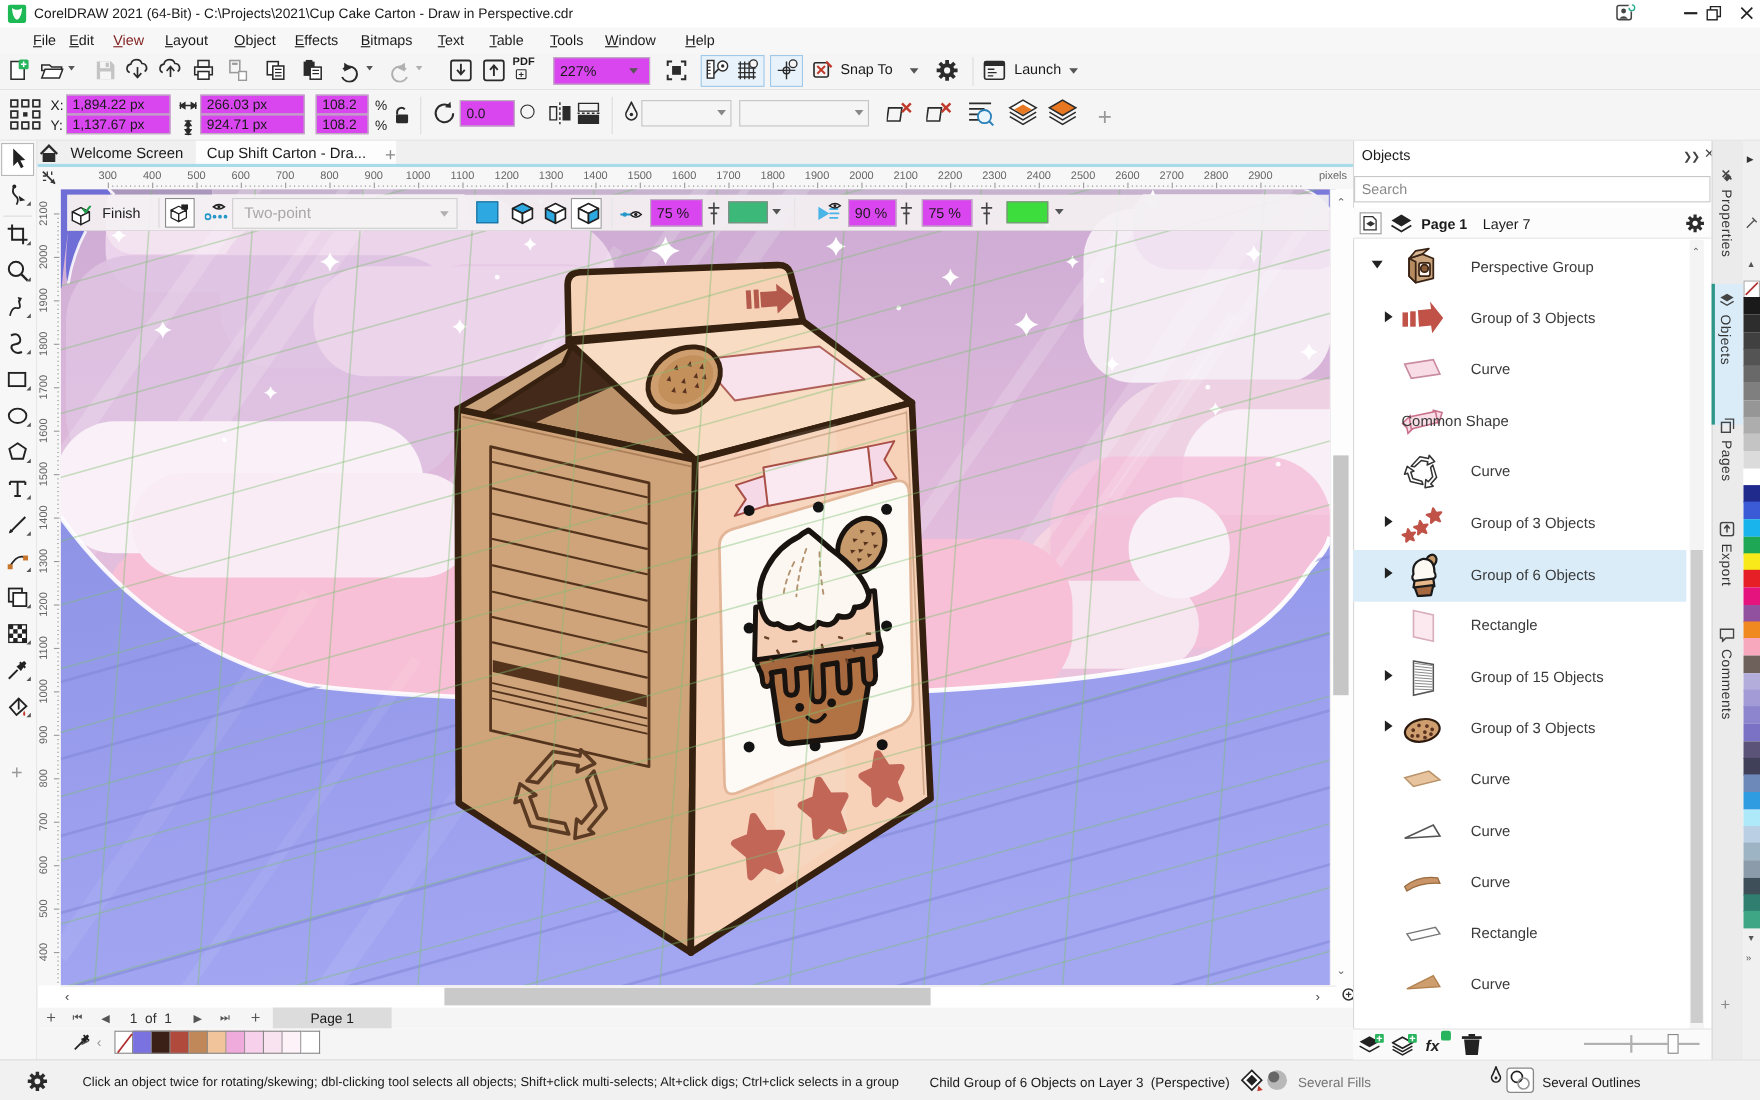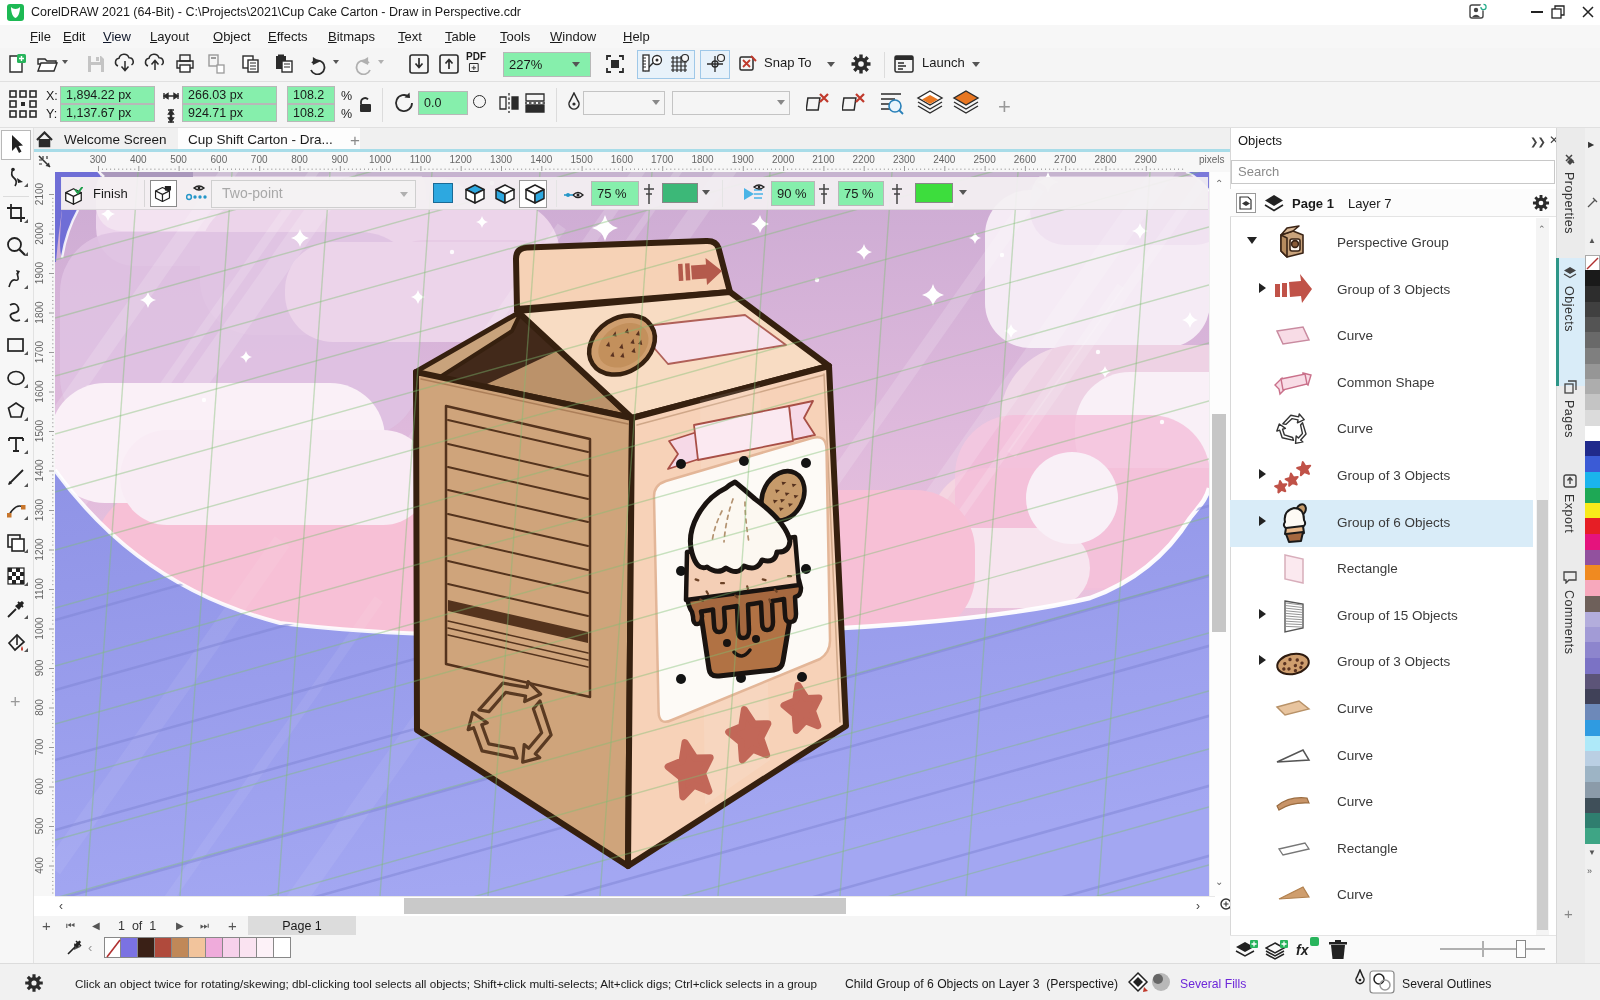--- a/index.html
+++ b/index.html
@@ -1,17 +1,17 @@
 <!DOCTYPE html>
 <html><head><meta charset="utf-8"><style>
 *{margin:0;padding:0;box-sizing:border-box;}
 html,body{width:1600px;height:1000px;overflow:hidden;}
 body{font-family:"Liberation Sans",sans-serif;background:#fff;position:relative;}
 .abs{position:absolute;}
-.fld{position:absolute;background:#86efac;border:1px solid #b8b8b8;font-size:12.5px;color:#1a1a1a;padding-left:5px;display:flex;align-items:center;}
+.fld{position:absolute;background:#d946ef;border:1px solid #b8b8b8;font-size:12.5px;color:#1a1a1a;padding-left:5px;display:flex;align-items:center;}
 </style></head><body>
 <div class="abs" style="left:0;top:0;width:1600px;height:25px;background:#ffffff;"></div>
 <svg class="abs" style="left:7px;top:4px" width="17" height="17" viewBox="0 0 17 17">
 <rect x="0" y="0" width="17" height="17" rx="3" fill="#1db954"></rect>
 <path d="M4,3 C4,9 6,13 8.5,14 C11,13 13,9 13,3 C11,5.5 6,5.5 4,3 Z" fill="#fff"></path>
   </svg>
 <div class="abs" style="left:31px;top:5px;font-size:12.5px;color:#1a1a1a;">CorelDRAW 2021 (64-Bit) - C:\Projects\2021\Cup Cake Carton - Draw in Perspective.cdr</div>
 <svg class="abs" style="left:1468px;top:3px" width="20" height="18" viewBox="0 0 20 18">
 <rect x="2" y="2" width="13" height="13" rx="2" fill="none" stroke="#444" stroke-width="1.4"></rect>
 <circle cx="8" cy="7" r="2.2" fill="#444"></circle>
@@ -23,21 +23,21 @@
 <svg class="abs" style="left:1551px;top:5px" width="14" height="14" viewBox="0 0 14 14">
     <rect x="1" y="4" width="9" height="9" fill="none" stroke="#222" stroke-width="1.3"></rect>
     <path d="M4,4 V1 H13 V10 H10" fill="none" stroke="#222" stroke-width="1.3"></path>
   </svg>
 <svg class="abs" style="left:1581px;top:5px" width="14" height="14" viewBox="0 0 14 14">
     <path d="M2,2 L12,12 M12,2 L2,12" stroke="#222" stroke-width="1.5"></path>
   </svg>
 <div class="abs" style="left:0;top:25px;width:1600px;height:23px;background:#f7f7f7;"></div>
 <div class="abs" style="left:30px;top:29px;font-size:13px;color:#1a1a1a;"><span style="text-decoration:underline;">F</span>ile</div>
 <div class="abs" style="left:63px;top:29px;font-size:13px;color:#1a1a1a;"><span style="text-decoration:underline;">E</span>dit</div>
-<div class="abs" style="left:103px;top:29px;font-size:13px;color:#0f172a;"><span style="text-decoration:underline;">V</span>iew</div>
+<div class="abs" style="left:103px;top:29px;font-size:13px;color:#7f1d1d;"><span style="text-decoration:underline;">V</span>iew</div>
 <div class="abs" style="left:150px;top:29px;font-size:13px;color:#1a1a1a;"><span style="text-decoration:underline;">L</span>ayout</div>
 <div class="abs" style="left:213px;top:29px;font-size:13px;color:#1a1a1a;"><span style="text-decoration:underline;">O</span>bject</div>
 <div class="abs" style="left:268px;top:29px;font-size:13px;color:#1a1a1a;"><span style="text-decoration:underline;">E</span>ffects</div>
 <div class="abs" style="left:328px;top:29px;font-size:13px;color:#1a1a1a;"><span style="text-decoration:underline;">B</span>itmaps</div>
 <div class="abs" style="left:398px;top:29px;font-size:13px;color:#1a1a1a;"><span style="text-decoration:underline;">T</span>ext</div>
 <div class="abs" style="left:445px;top:29px;font-size:13px;color:#1a1a1a;"><span style="text-decoration:underline;">T</span>able</div>
 <div class="abs" style="left:500px;top:29px;font-size:13px;color:#1a1a1a;"><span style="text-decoration:underline;">T</span>ools</div>
 <div class="abs" style="left:550px;top:29px;font-size:13px;color:#1a1a1a;"><span style="text-decoration:underline;">W</span>indow</div>
 <div class="abs" style="left:623px;top:29px;font-size:13px;color:#1a1a1a;"><span style="text-decoration:underline;">H</span>elp</div>
 <div class="abs" style="left:0;top:48px;width:1600px;height:34px;background:#f5f5f5;border-bottom:1px solid #e0e0e0;"></div>
@@ -1271,21 +1271,21 @@
   </svg>
 <div class="abs" style="left:75px;top:977px;font-size:11.7px;color:#1a1a1a;">Click an object twice for rotating/skewing; dbl-clicking tool selects all objects; Shift+click multi-selects; Alt+click digs; Ctrl+click selects in a group</div>
 <div class="abs" style="left:845px;top:977px;font-size:12.2px;color:#1a1a1a;">Child Group of 6 Objects on Layer 3&nbsp; (Perspective)</div>
 <svg class="abs" style="left:1128px;top:971px" width="46" height="24" viewBox="0 0 46 24">
 <path d="M10,2 L19,11 L10,20 L1,11 Z" fill="#fff" stroke="#222" stroke-width="1.5"></path>
 <path d="M10,6 L15,11 L10,16 L5,11 Z" fill="#222"></path>
     <path d="M16,16 l4,4 -5,1 z" fill="#c0392b"></path>
 <circle cx="33" cy="11" r="9" fill="#b8b8b8"></circle>
     <circle cx="30" cy="8" r="5" fill="#666"></circle>
   </svg>
-<div class="abs" style="left:1180px;top:977px;font-size:12.2px;color:#6d28d9;">Several Fills</div>
+<div class="abs" style="left:1180px;top:977px;font-size:12.2px;color:#737373;">Several Fills</div>
 <svg class="abs" style="left:1352px;top:969px" width="44" height="27" viewBox="0 0 44 27">
 <path d="M8,1 L11,8 a4,4 0 1 1 -6,0 Z" fill="none" stroke="#222" stroke-width="1.5"></path>
     <circle cx="8" cy="11" r="1.3" fill="#222"></circle>
 <rect x="18" y="2" width="24" height="22" rx="3" fill="#fff" stroke="#888" stroke-width="1.2"></rect>
 <circle cx="27" cy="10" r="5" fill="none" stroke="#222" stroke-width="1.5"></circle>
     <circle cx="33" cy="16" r="5" fill="none" stroke="#999" stroke-width="1.5"></circle>
   </svg>
 <div class="abs" style="left:1402px;top:977px;font-size:12.2px;color:#1a1a1a;">Several Outlines</div>
 <div class="abs" style="left:1230px;top:128px;width:326px;height:835px;background:#ffffff;border-left:1px solid #d8d8d8;"></div>
 <div class="abs" style="left:1238px;top:133px;font-size:13px;color:#1a1a1a;">Objects</div>
@@ -1338,21 +1338,21 @@
     <path d="M4,15 L30,11 L36,24 L10,28 Z" fill="#f8dce6" stroke="#c98ba0" stroke-width="1.5"></path>
   </svg>
 <div class="abs" style="left:1337px;top:328px;font-size:13.5px;color:#3a3a3a;">Curve</div>
 <svg class="abs" style="left:1273px;top:363px" width="40" height="40" viewBox="0 0 40 40">
     <g fill="#f8dce6" stroke="#c9708a" stroke-width="1.4">
       <path d="M2,22 L9,15 L12,26 L7,31 L6,26 Z"></path>
       <path d="M30,10 L38,12 L35,22 L31,19 L29,22 Z"></path>
       <path d="M8,16 L32,11 L34,21 L10,27 Z"></path>
     </g>
   </svg>
-<div class="abs" style="left:1337px;top:375px;font-size:13.5px;color:#3a3a3a;">Common Shape</div>
+<div class="abs" style="left:1274px;top:375px;font-size:13.5px;color:#3a3a3a;">Common Shape</div>
 <svg class="abs" style="left:1273px;top:409px" width="40" height="40" viewBox="0 0 40 40">
     <g transform="translate(20,20) rotate(12)">
       <g transform="rotate(0) translate(0,-7)">
         <path d="M-11,4 L-5,-6 L3,-6 L3,-9 L9,-4.5 L3,0 L3,-3 L-3,-3 L-8,4 Z" fill="none" stroke="#333" stroke-width="1.4" stroke-linejoin="round"></path>
       </g>
       <g transform="rotate(120) translate(0,-7)">
         <path d="M-11,4 L-5,-6 L3,-6 L3,-9 L9,-4.5 L3,0 L3,-3 L-3,-3 L-8,4 Z" fill="none" stroke="#333" stroke-width="1.4" stroke-linejoin="round"></path>
       </g>
       <g transform="rotate(240) translate(0,-7)">
         <path d="M-11,4 L-5,-6 L3,-6 L3,-9 L9,-4.5 L3,0 L3,-3 L-3,-3 L-8,4 Z" fill="none" stroke="#333" stroke-width="1.4" stroke-linejoin="round"></path>

